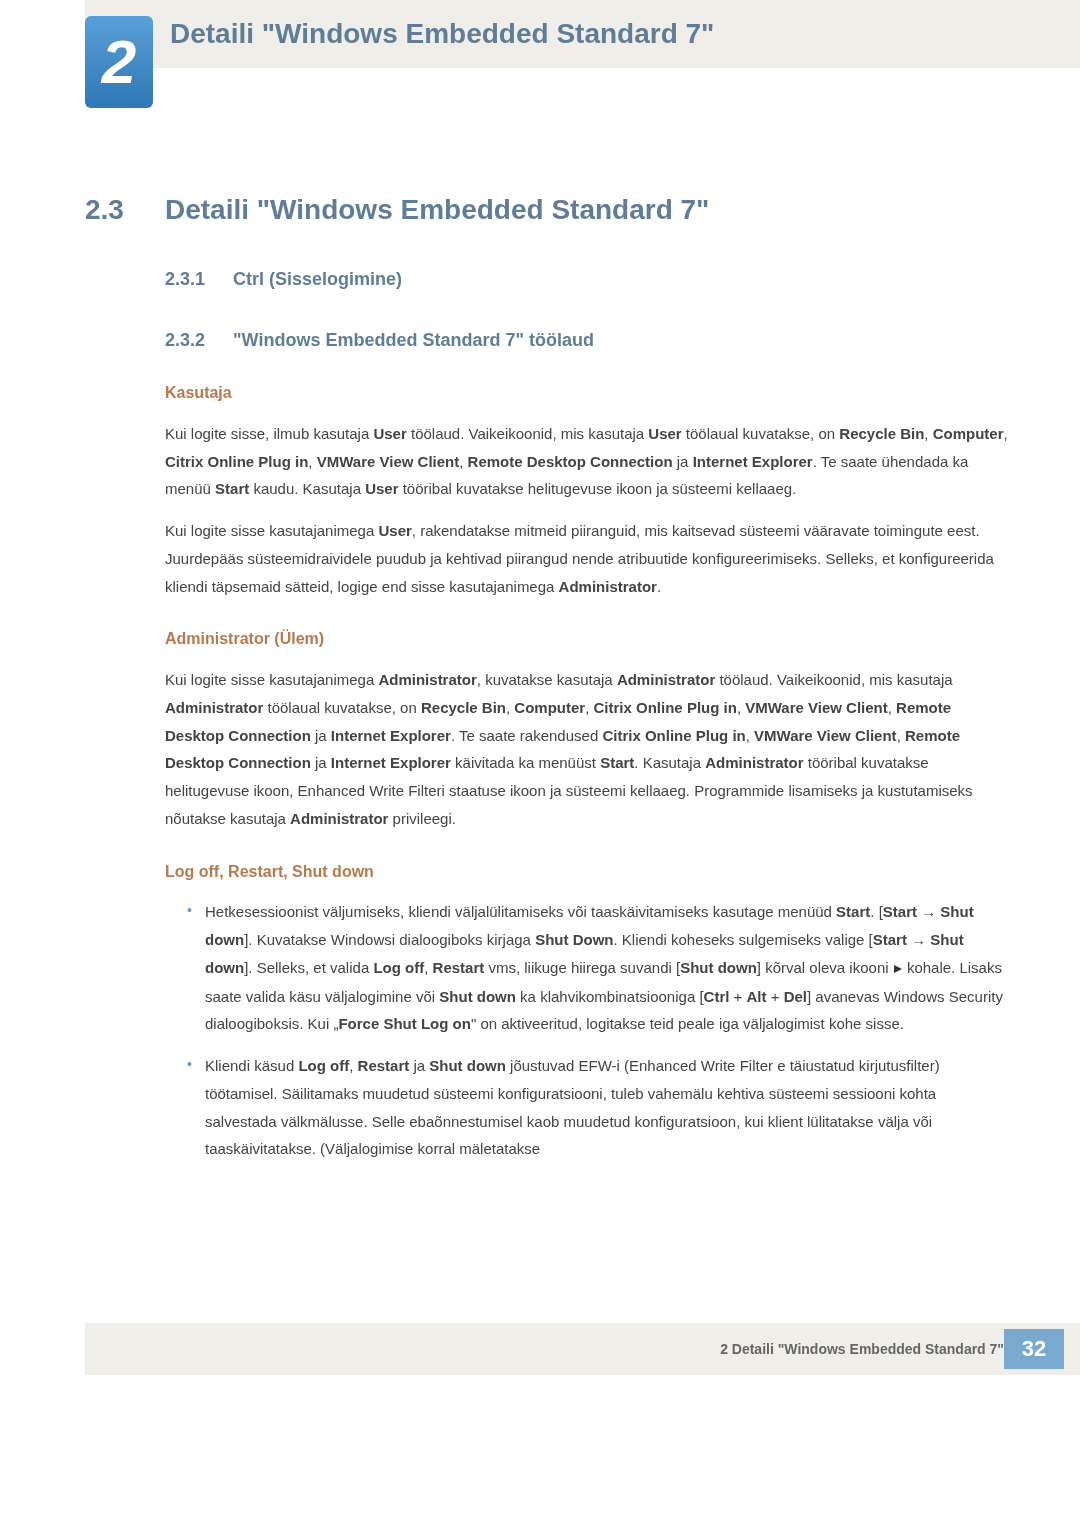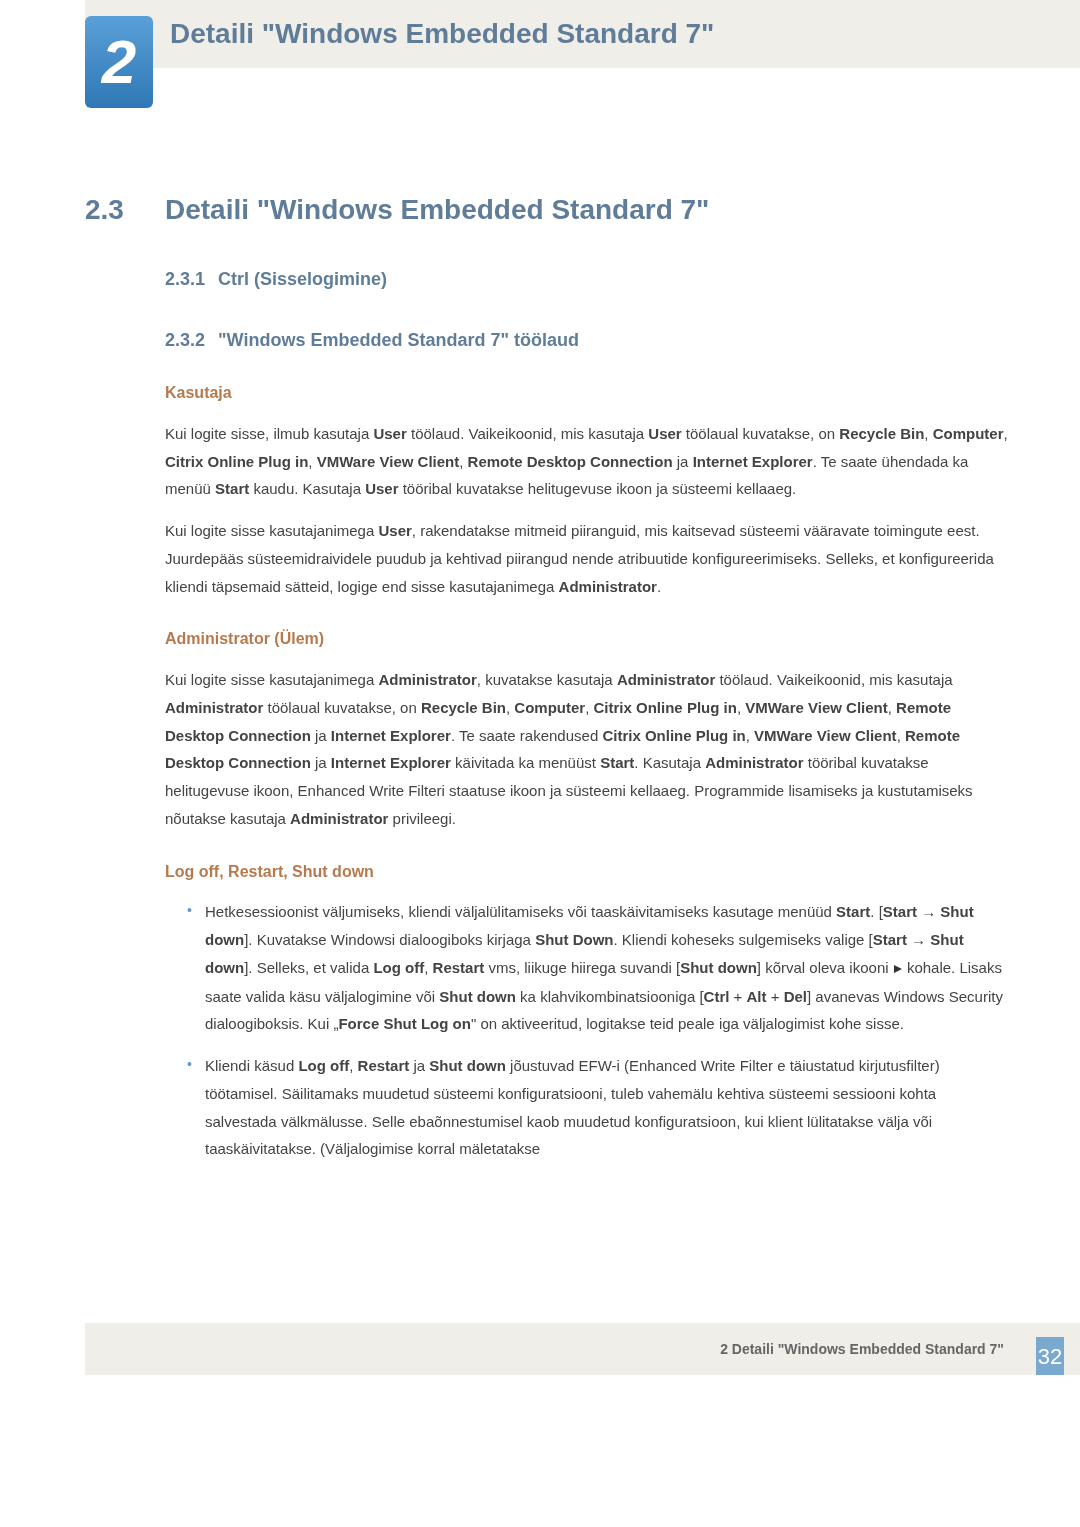--- a/index.html
+++ b/index.html
@@ -59,21 +59,21 @@
   .subsec {
     margin-left: 80px;
     margin-top: 32px;
   }
   .sub-heading {
     font-size: 18px;
     color: #5f7d99;
     font-weight: bold;
     margin-bottom: 18px;
   }
-  .sub-num { margin-right: 8px; }
+  .sub-num { margin-right: 23px; }
   .para {
     font-size: 15px;
     color: #444;
     line-height: 1.85;
     margin-bottom: 14px;
   }
   .h4 {
     font-size: 16px;
     color: #b77a4e;
     font-weight: bold;
@@ -118,30 +118,29 @@
   }
   .footer-text {
     font-size: 14px;
     color: #666;
     font-weight: bold;
   }
   .page-num-box {
     position: absolute;
     right: 16px;
     top: 6px;
-    width: 28px;
+    width: 60px;
     height: 40px;
     background: #7aa9cf;
     color: #fff;
     font-size: 22px;
-    font-weight: normal;
+    font-weight: bold;
     display: flex;
     align-items: center;
     justify-content: center;
-    margin-top: 8px;
   }
 </style>
 </head>
 <body>
 
 <div class="top-band">
   <div class="top-title">Detaili "Windows Embedded Standard 7"</div>
 </div>
 <div class="chapter-box">2</div>
 

